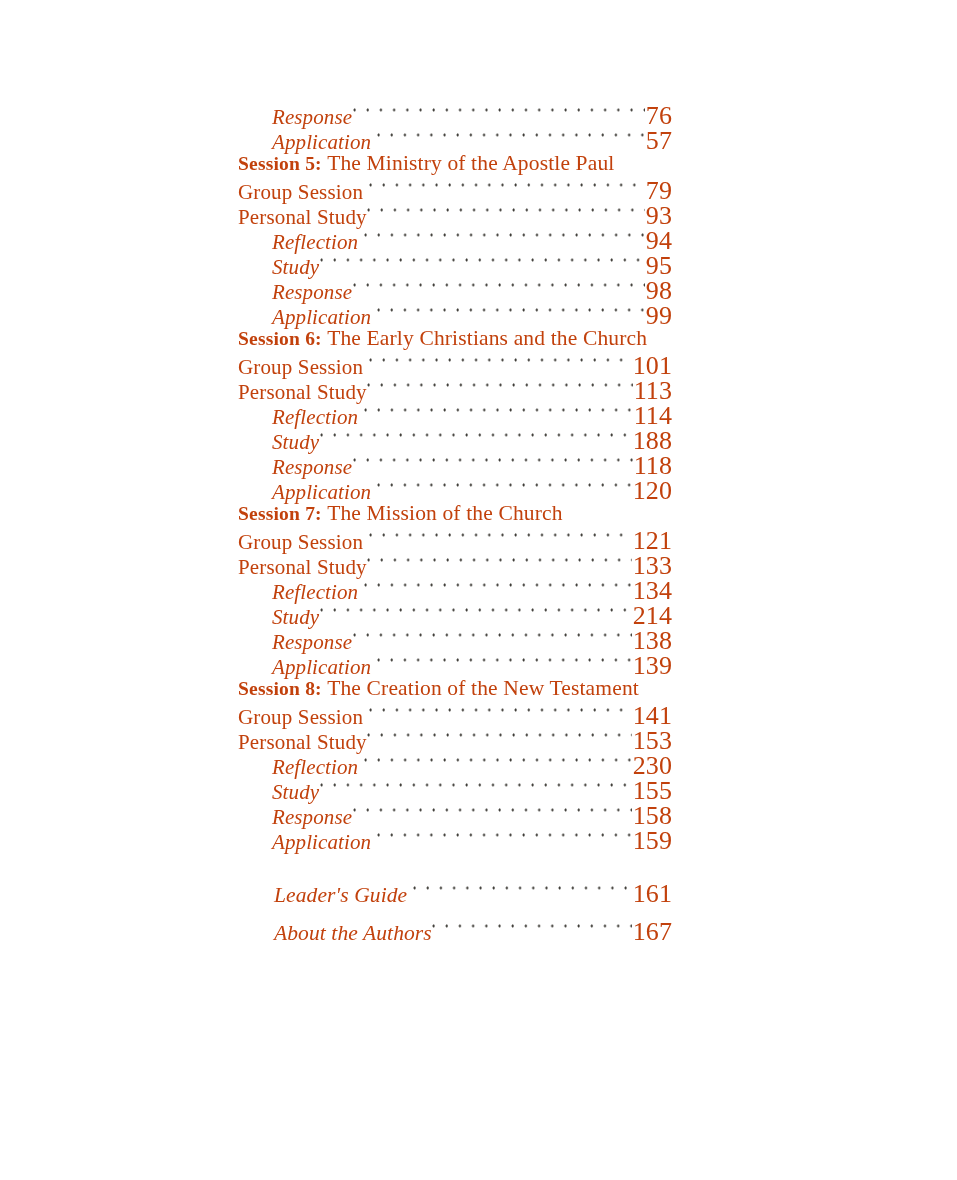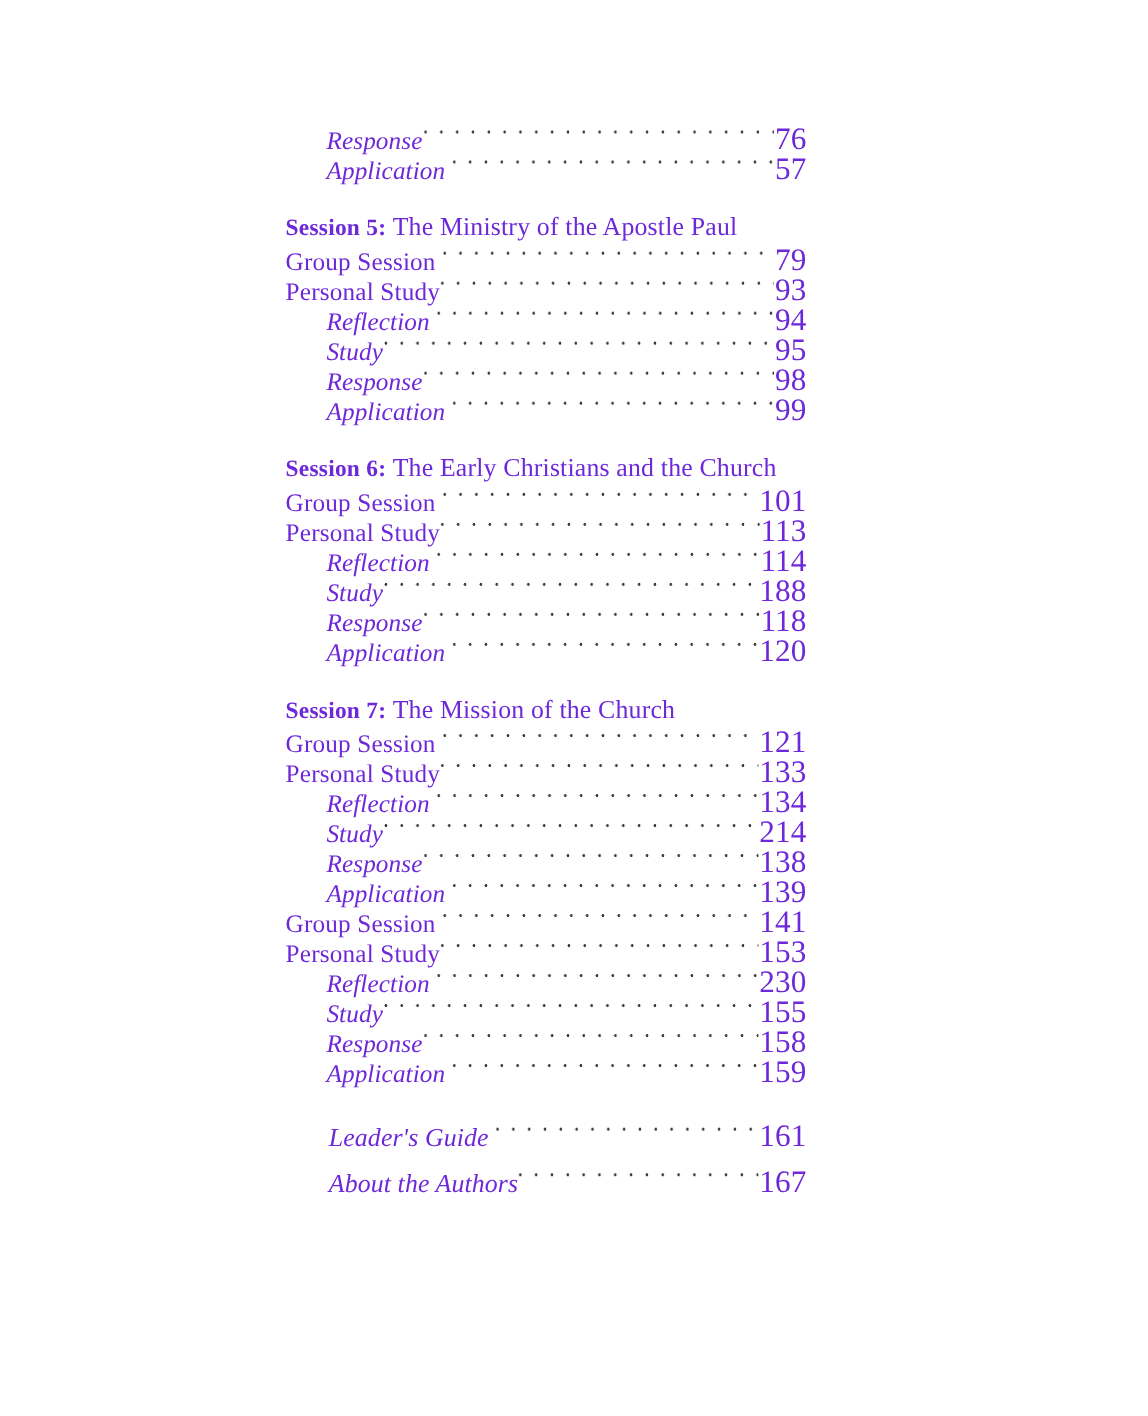--- a/index.html
+++ b/index.html
@@ -9,21 +9,21 @@
     background: #ffffff;
   }
 
   .page {
     position: relative;
     width: 957px;
     height: 1180px;
     background: #ffffff;
     overflow: hidden;
     font-family: "Liberation Serif", "DejaVu Serif", serif;
-    color: #6d28d9;
+    color: #c2410c;
     -webkit-font-smoothing: antialiased;
   }
 
   
   .toc {
     position: absolute;
     left: 238px;
     top: 101px;
     width: 434px;
   }
@@ -96,21 +96,20 @@
     font-style: italic;
     letter-spacing: 0.1px;
     margin-left: 36px;
   }
   .row.standalone .leader { margin-left: 6px; }
   .row.standalone.tight .leader { margin-left: 0.5px; }
 
   
   .session-heading {
     height: 25px;
-    margin-top: 26px;
     white-space: nowrap;
     font-size: 21.5px;
     line-height: 25px;
   }
   .session-heading .session-tag {
     font-weight: bold;
     font-size: 19.5px;
     letter-spacing: 0.2px;
   }
   .session-heading .session-title {
@@ -234,20 +233,21 @@
           <span class="label">Response</span>
           <span class="leader"></span>
           <span class="pageno">138</span>
         </div>
         <div class="row level2">
           <span class="label">Application</span>
           <span class="leader"></span>
           <span class="pageno">139</span>
         </div>
       </div>
+      <div class="session-heading"><span class="session-tag">Session 8:</span> <span class="session-title">The Creation of the New Testament</span></div>
       <div class="group">
         <div class="row level1">
           <span class="label">Group Session</span>
           <span class="leader"></span>
           <span class="pageno">141</span>
         </div>
         <div class="row level1 tight">
           <span class="label">Personal Study</span>
           <span class="leader"></span>
           <span class="pageno">153</span>

